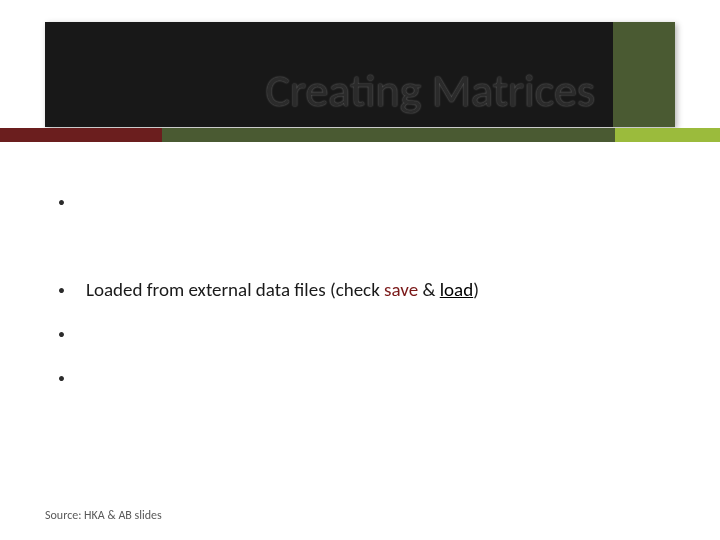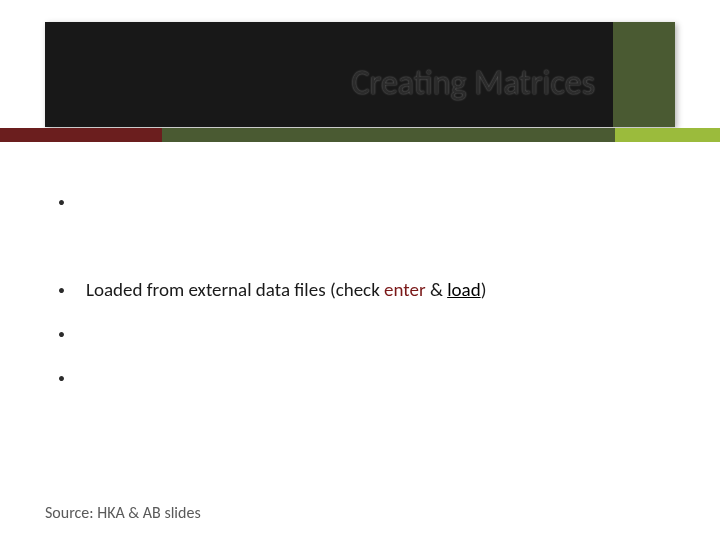--- a/index.html
+++ b/index.html
@@ -28,21 +28,21 @@
     width: 62px;
     height: 100%;
     background: #4a5a32;
   }
   .title {
     position: absolute;
     top: 62px;
     left: 0;
     width: 595px;
     text-align: right;
-    font-size: 34px;
+    font-size: 46px;
     color: #2b2b2b;
     font-weight: 400;
     z-index: 5;
     text-shadow: 0 0 2px rgba(255,255,255,0.4);
   }
   .stripe {
     position: absolute;
     height: 14px;
     top: 128px;
   }
@@ -86,21 +86,21 @@
   }
   .item-1 { margin-bottom: 62px; }
   .item-2 { margin-bottom: 18px; }
   .item-3 { margin-bottom: 18px; }
   .word-save { color: #7a1818; }
   .word-load { color: #000000; text-decoration: underline; }
   .source {
     position: absolute;
     bottom: 18px;
     left: 45px;
-    font-size: 16px;
+    font-size: 12px;
     color: #5a5a5a;
   }
 </style>
 </head>
 <body>
 
 <div class="header-block"></div>
 
 <div class="title">
   <span>Creating Matrices</span>
@@ -112,21 +112,21 @@
 
 <div class="content">
 
   <div class="bullet-item item-1">
     <span class="bullet-dot">•</span>
   </div>
 
   <div class="bullet-item item-2">
     <span class="bullet-dot">•</span>
     <span>
-      <span>Loaded from external data files (check </span><span class="word-save">enter</span><span> &amp; </span><span class="word-load">load</span><span>)</span>
+      <span>Loaded from external data files (check </span><span class="word-save">save</span><span> &amp; </span><span class="word-load">load</span><span>)</span>
     </span>
   </div>
 
   <div class="bullet-item item-3">
     <span class="bullet-dot">•</span>
   </div>
 
   <div class="bullet-item item-4">
     <span class="bullet-dot">•</span>
   </div>

